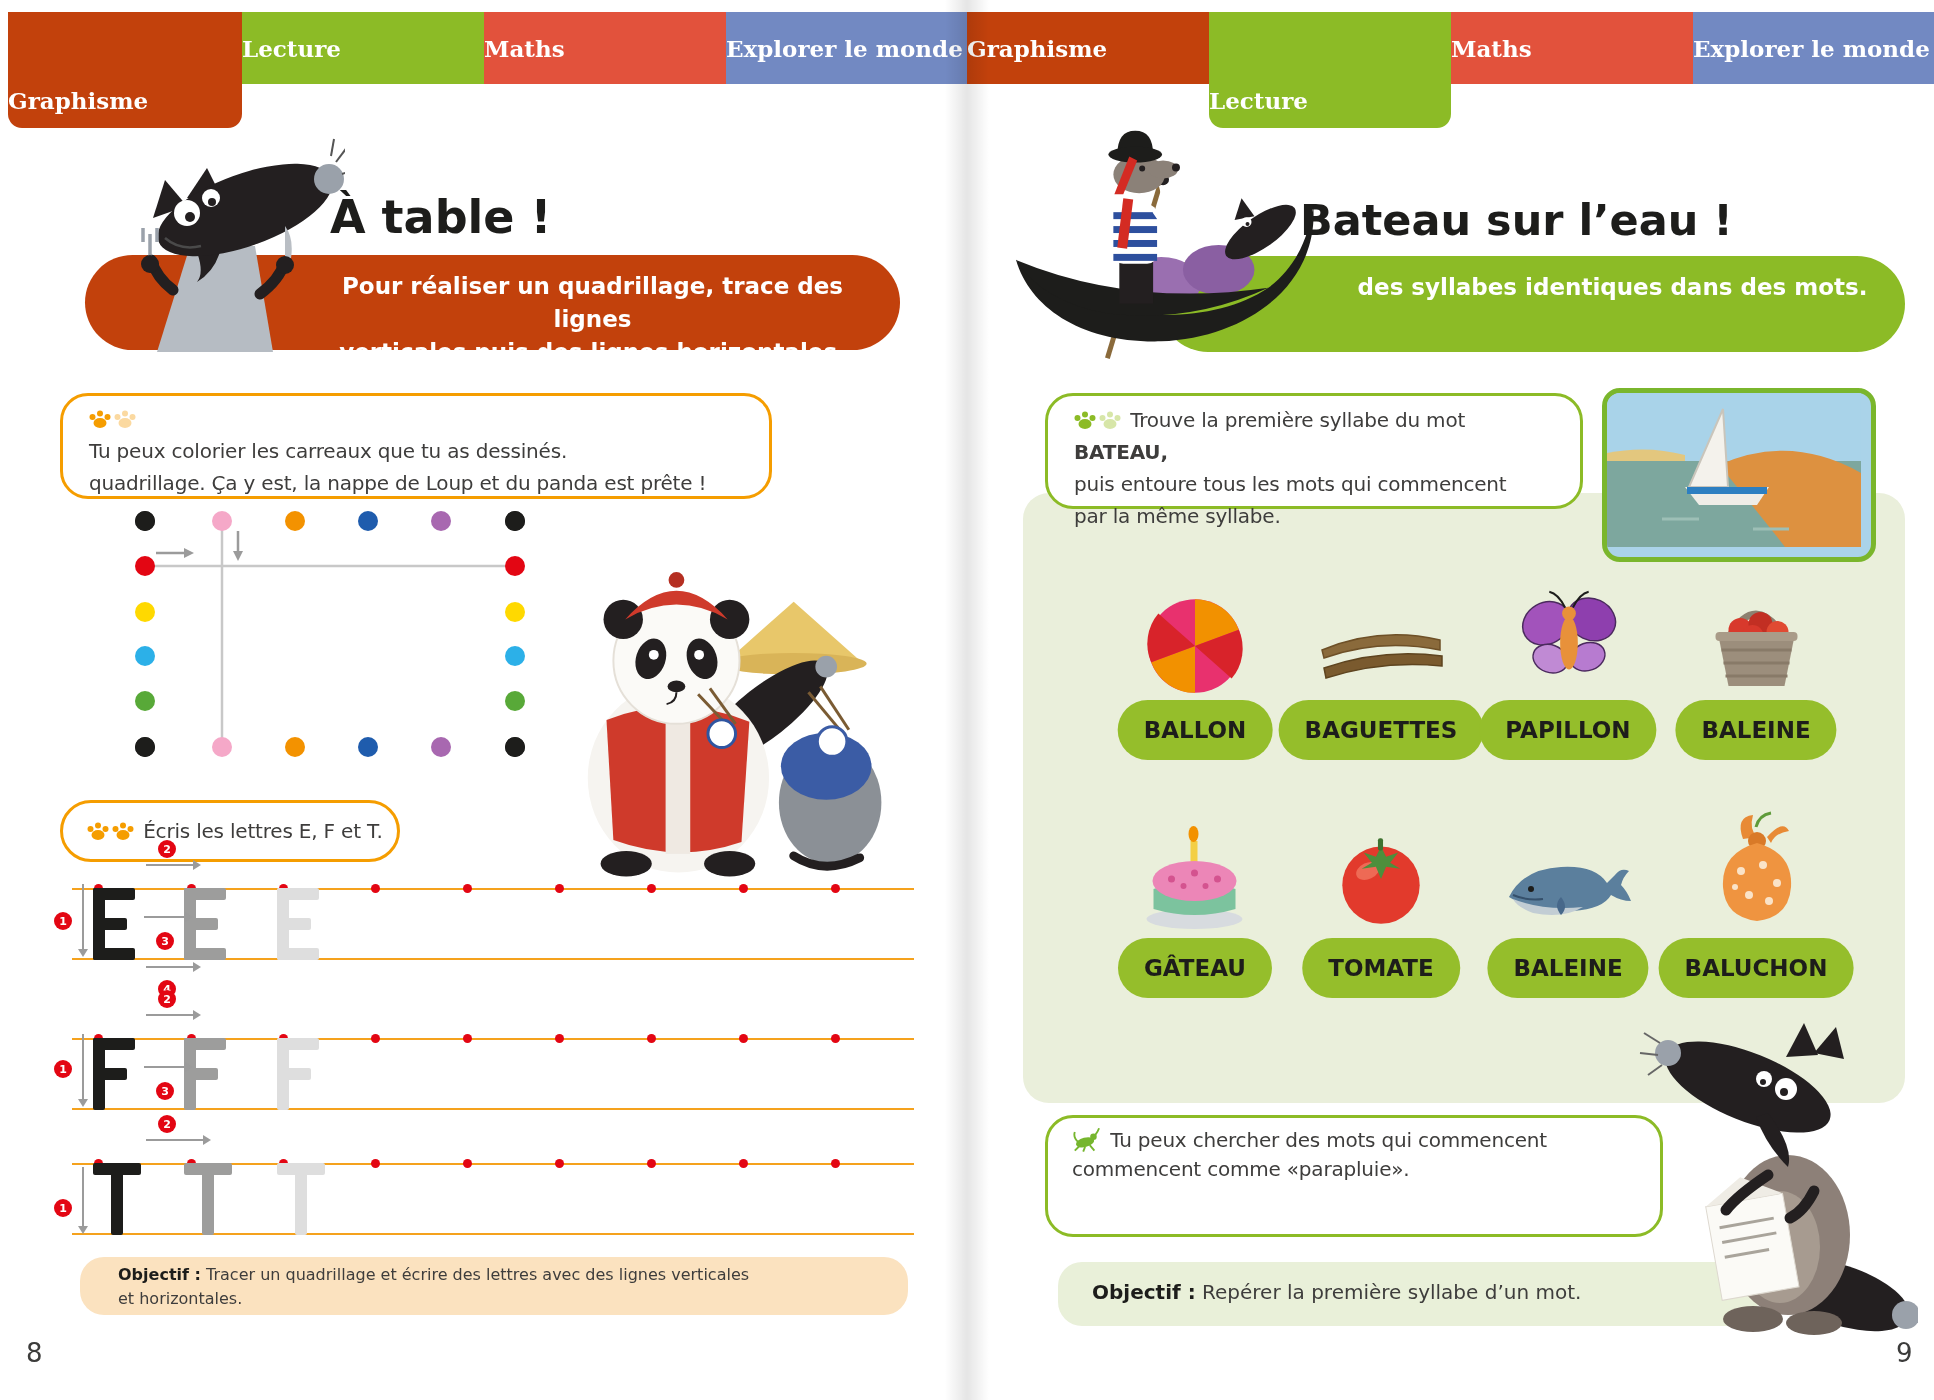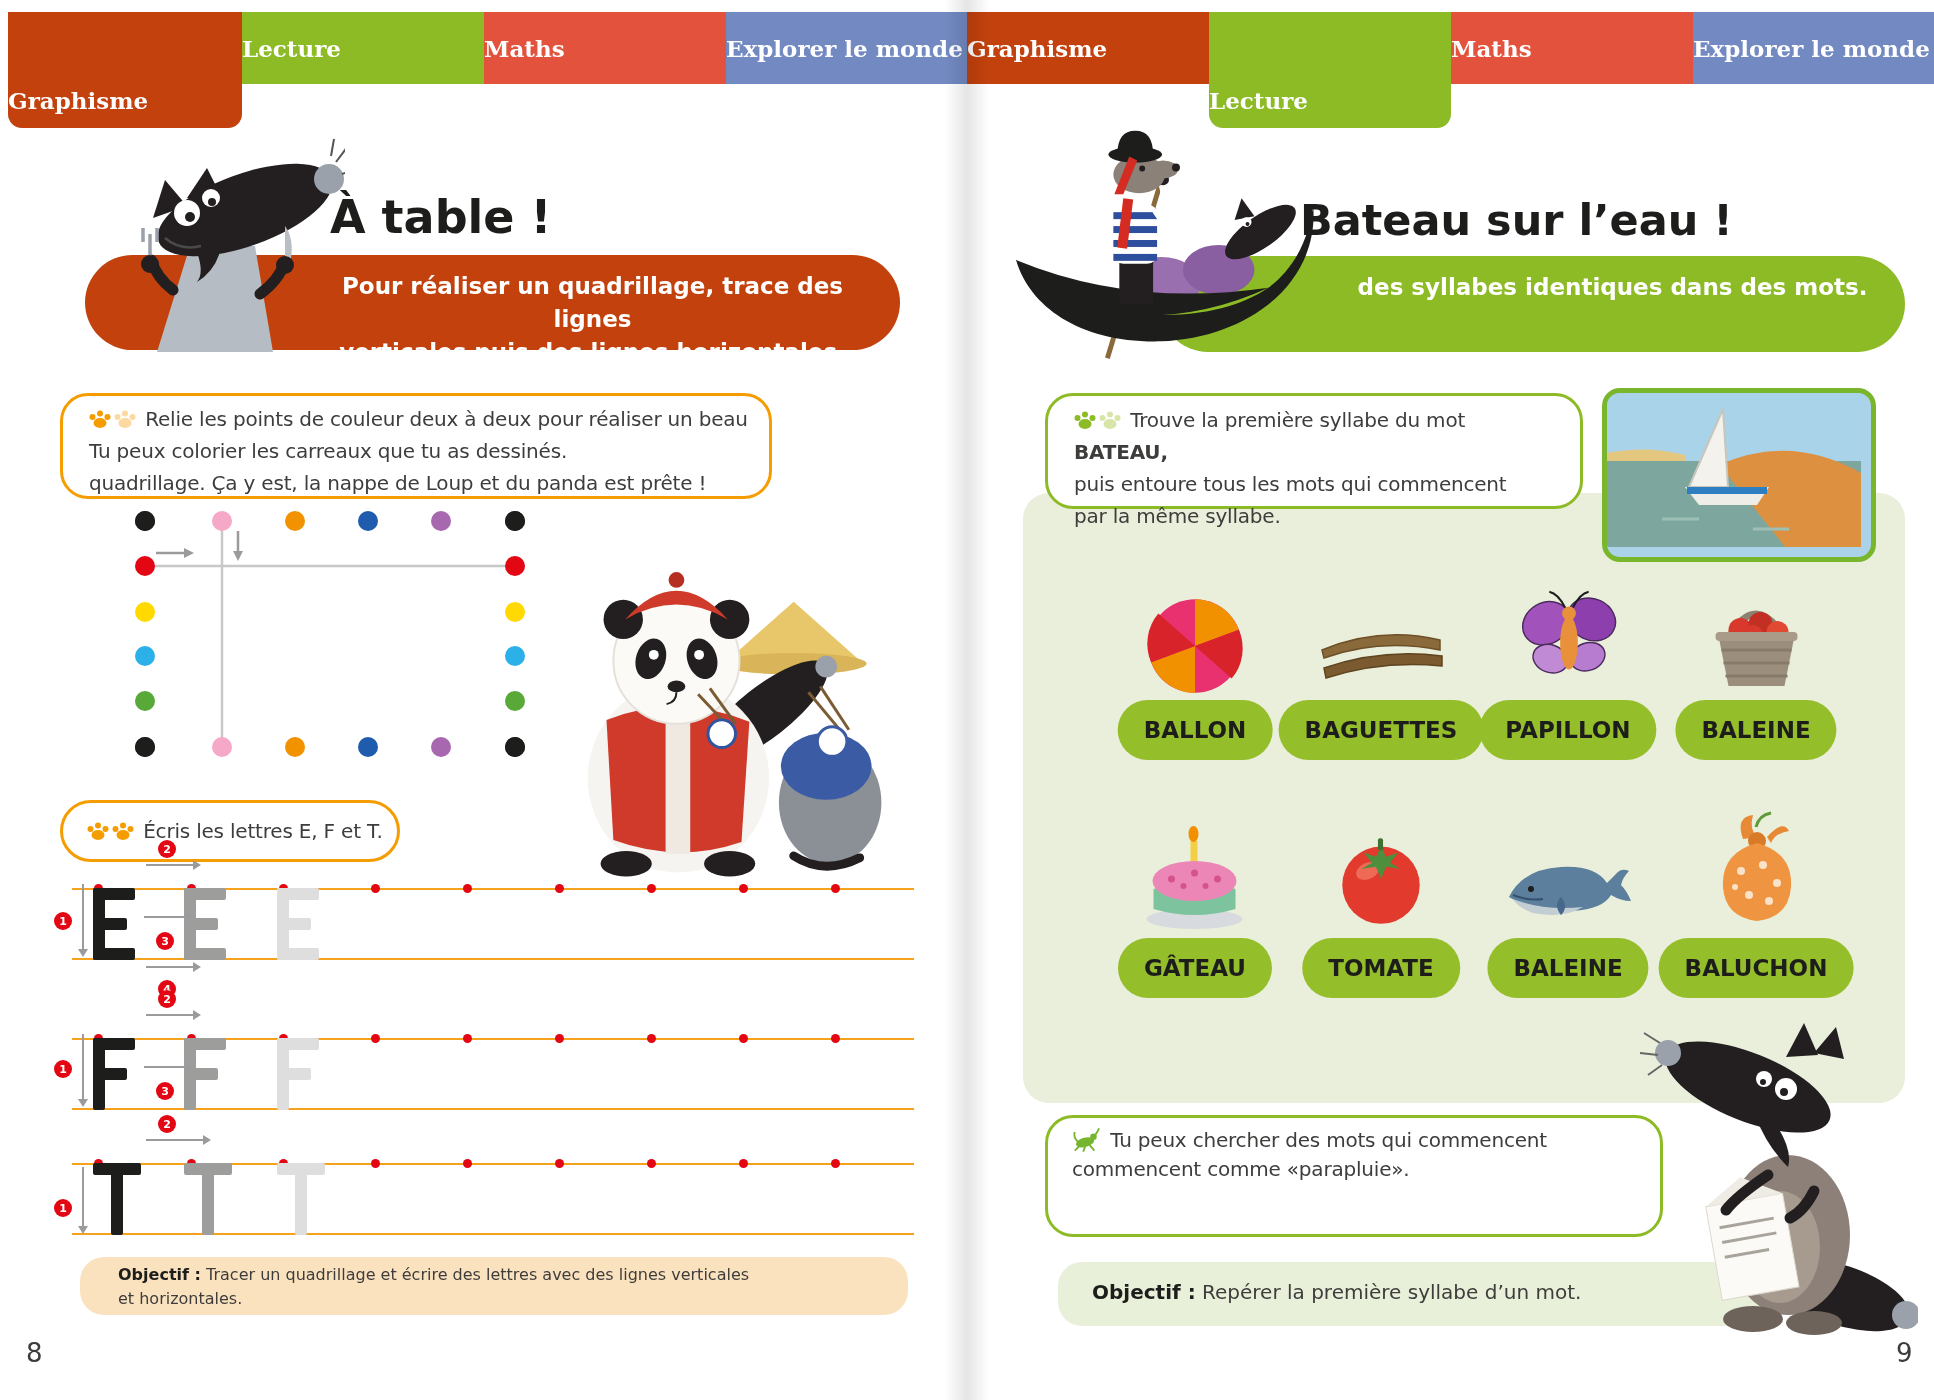--- a/index.html
+++ b/index.html
@@ -143,21 +143,20 @@
                 <circle cx="18.5" cy="8" r="3"></circle>
               </g>
             </svg></span><span class="paw" style="color:#FBD9A0;"><svg width="22" height="20" viewBox="0 0 22 20">
               <g fill="currentColor">
                 <ellipse cx="11" cy="14" rx="6.5" ry="5"></ellipse>
                 <circle cx="3.5" cy="8" r="3"></circle>
                 <circle cx="11" cy="4.5" r="3"></circle>
                 <circle cx="18.5" cy="8" r="3"></circle>
               </g>
             </svg></span>
-        <span>Relie les points de couleur deux à deux pour réaliser un beau</span>
       </div>
       <div>Tu peux colorier les carreaux que tu as dessinés.</div>
       <div>quadrillage. Ça y est, la nappe de Loup et du panda est prête !</div>
     </div>
 
     <svg id="dotgrid" style="position:absolute;left:80px;top:495px;" width="480" height="275" viewBox="0 0 480 275">
       <line x1="70" y1="71" x2="435" y2="71" stroke="#c8c8c8" stroke-width="2.5"></line>
       <line x1="142" y1="31" x2="142" y2="250" stroke="#c8c8c8" stroke-width="2.5"></line>
       <g>
         <line x1="76" y1="58" x2="104" y2="58" stroke="#9b9b9b" stroke-width="2.5"></line>

